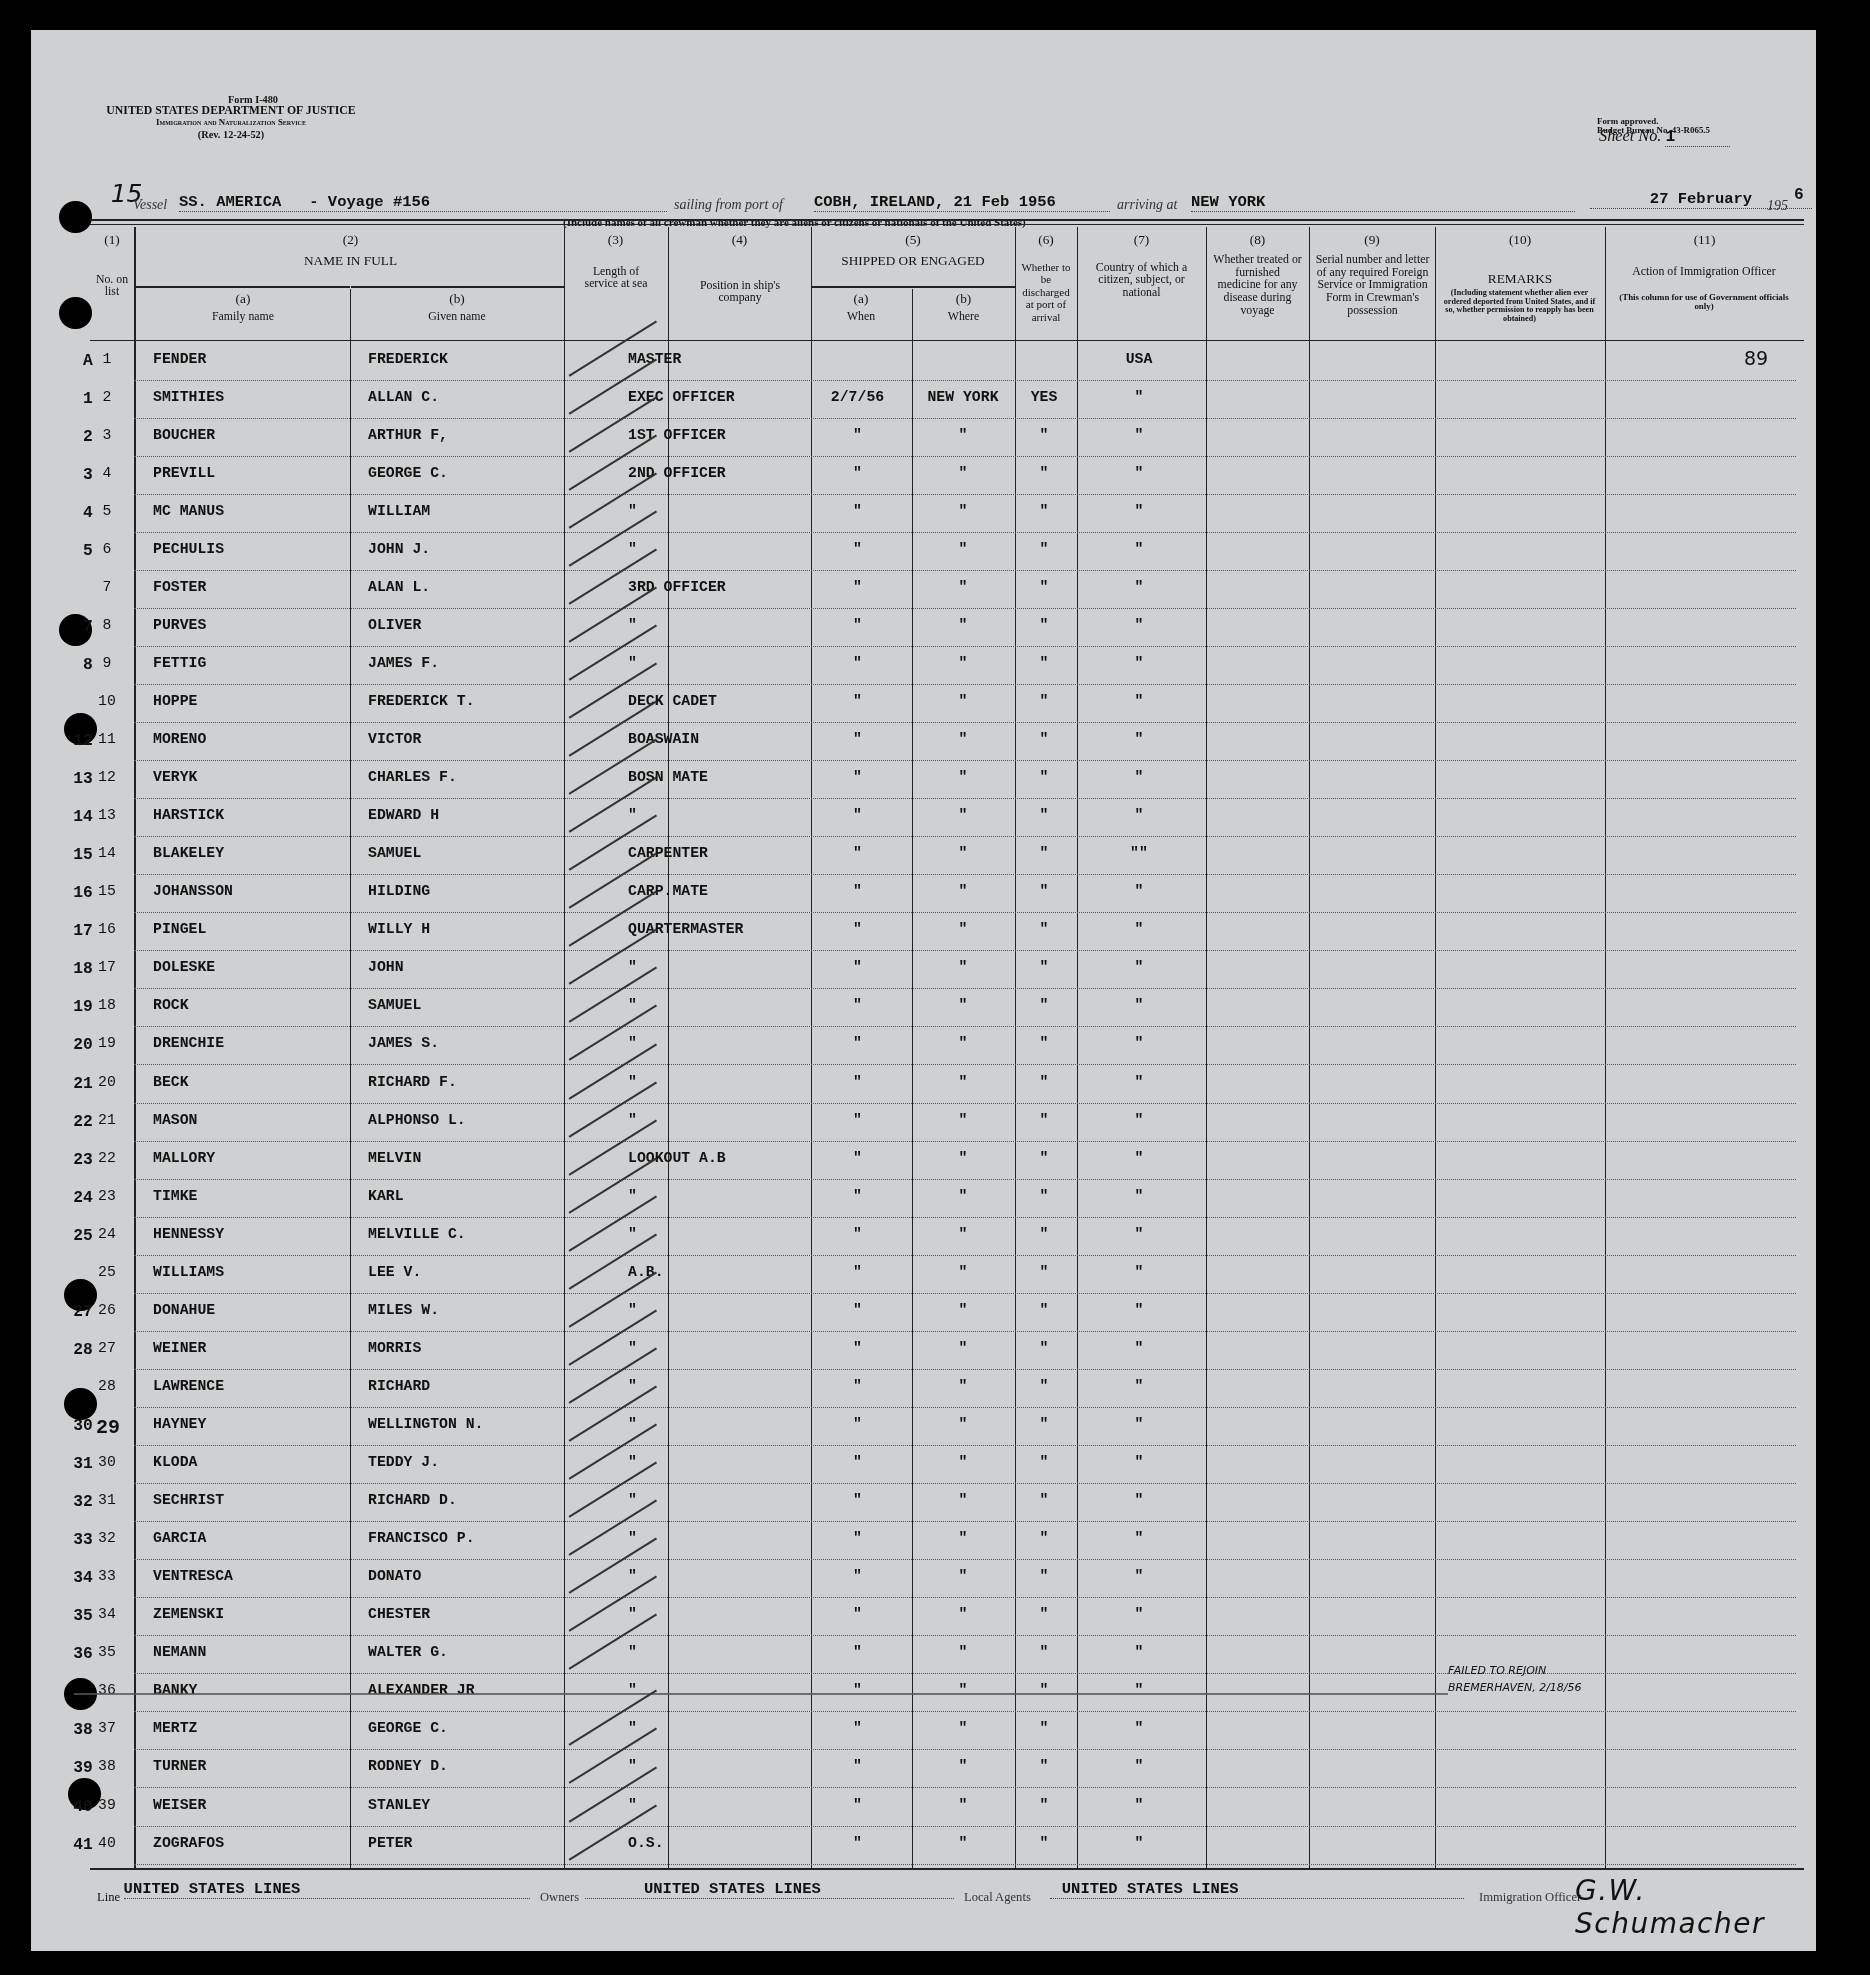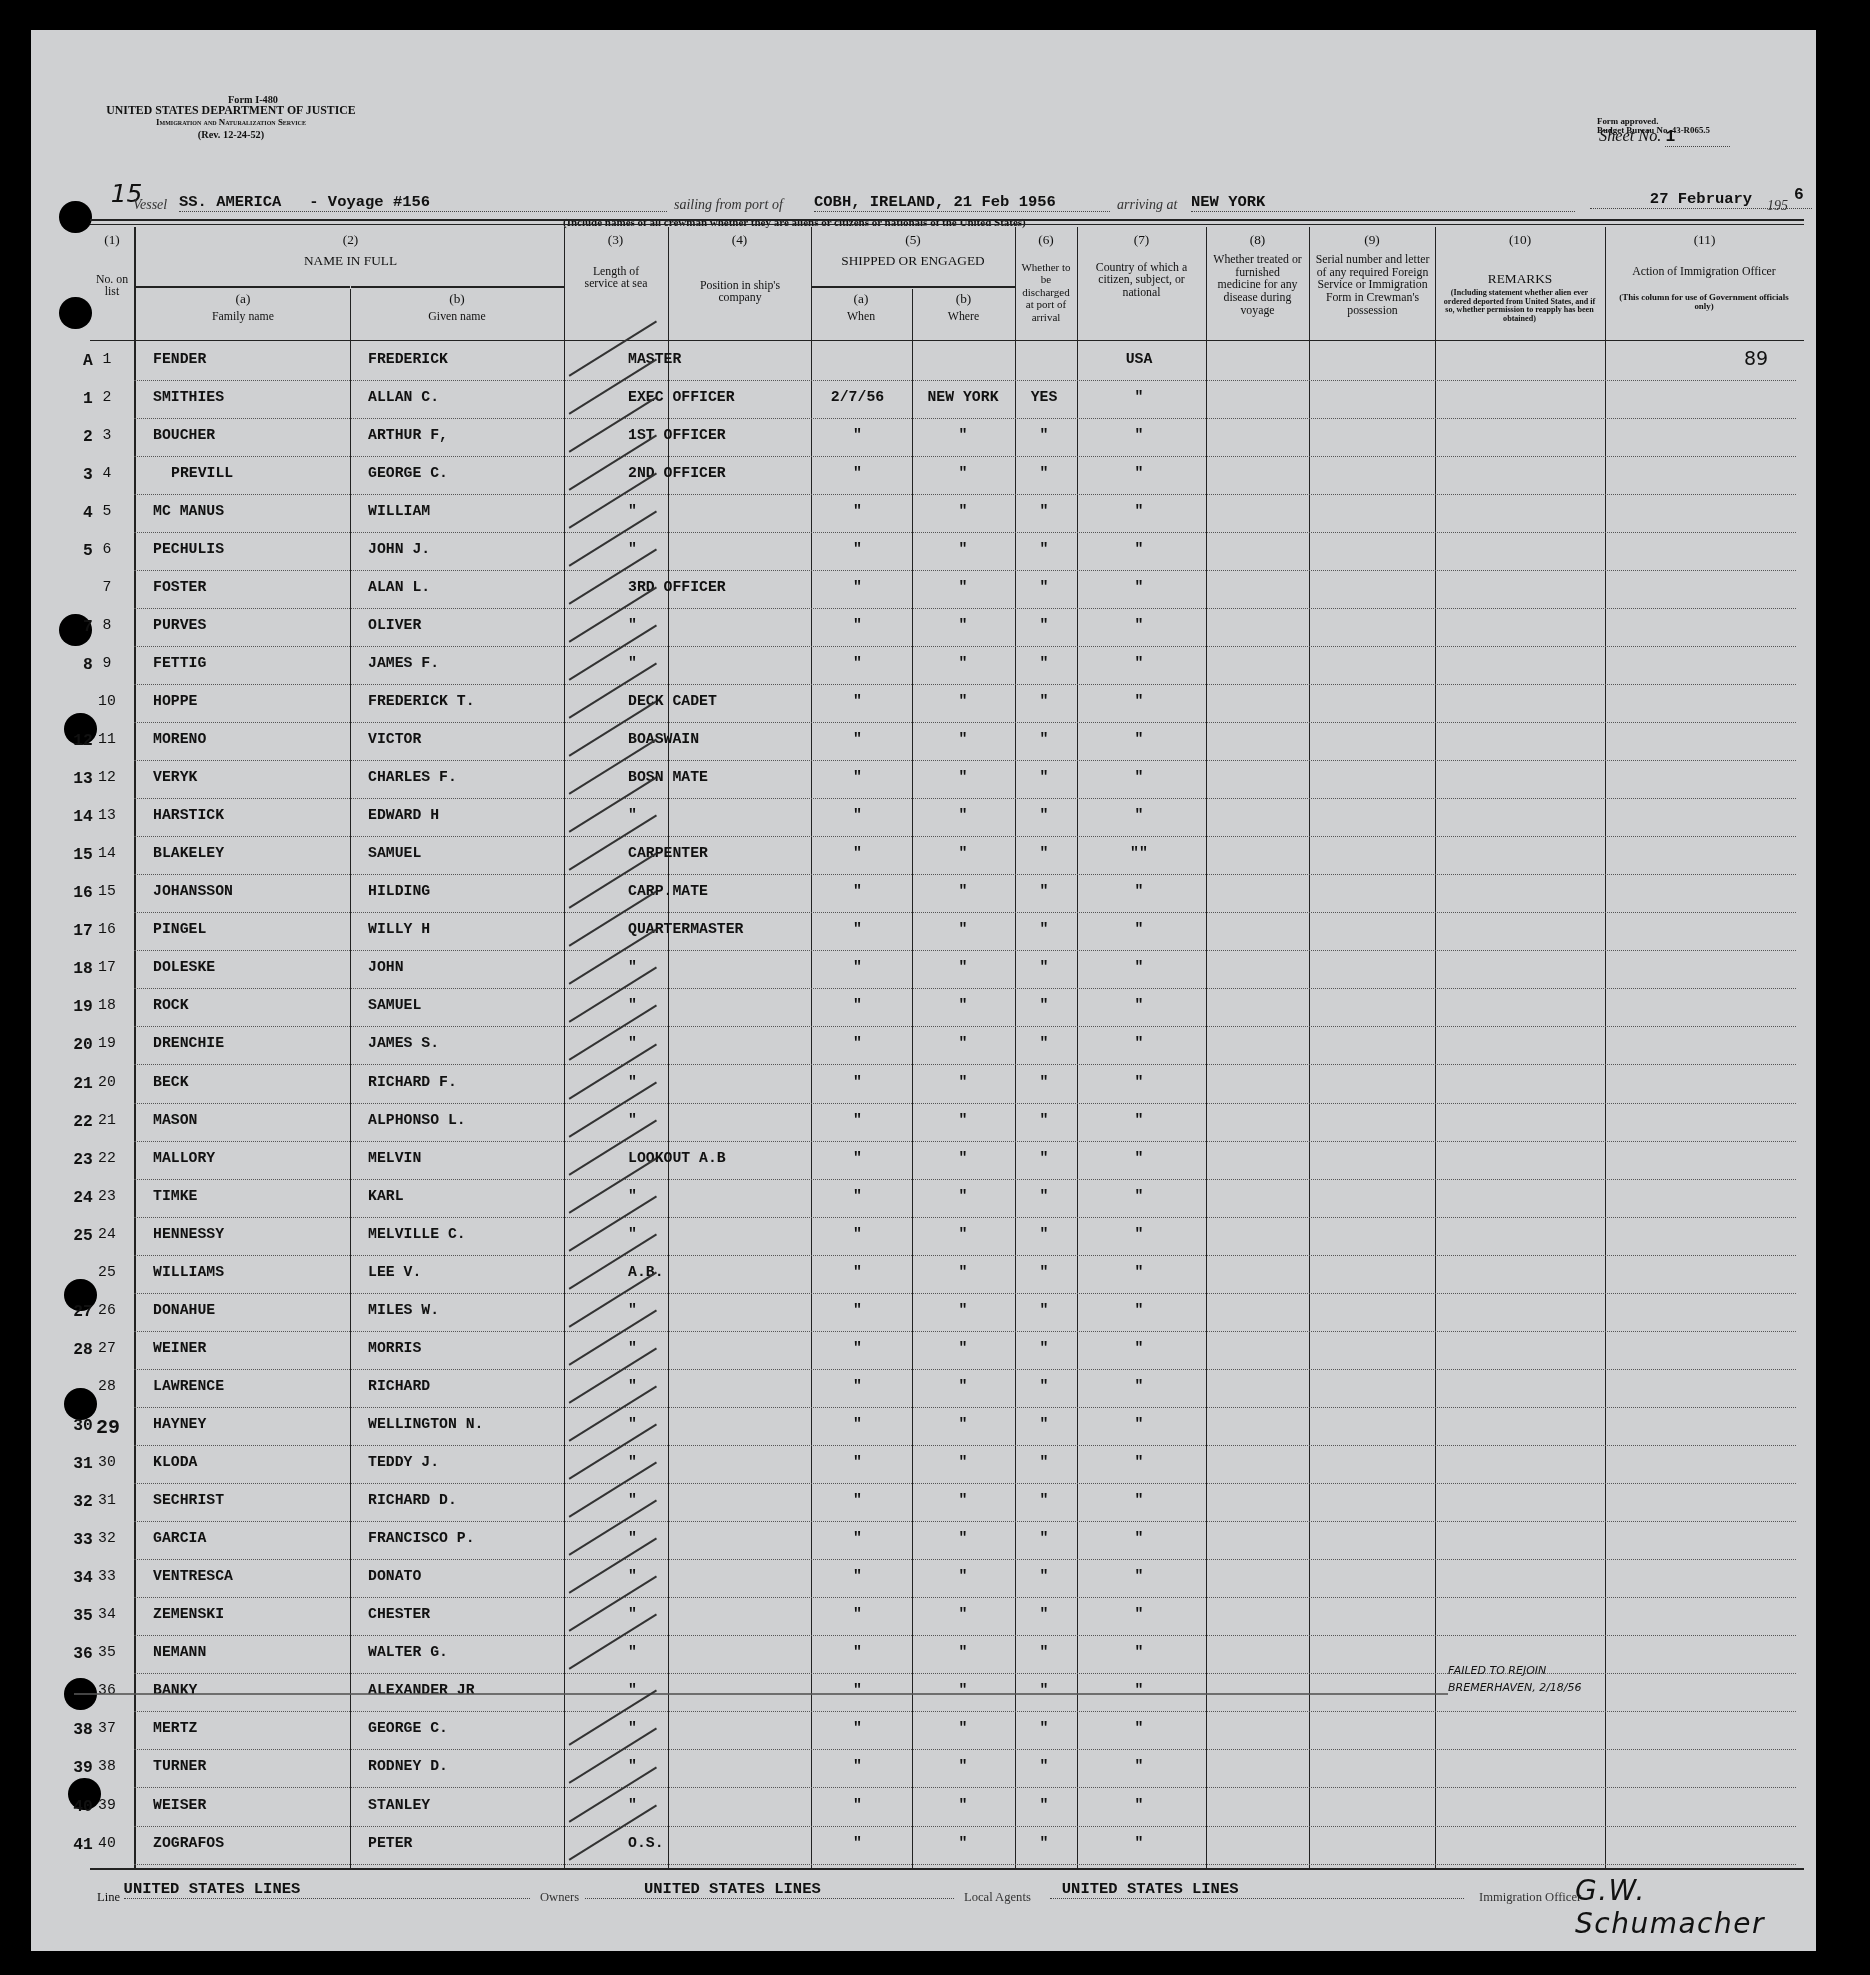--- a/index.html
+++ b/index.html
@@ -182,21 +182,21 @@
         <span class="cell mono ditto" style="left: 898px; width: 56px;">"</span>
         <span class="cell mono ditto" style="left: 962px; width: 118px;">"</span>
         <span class="cell hand" style="left: 1330px; font-size: 11px; white-space: normal; width: 148px; top: -10.3px; line-height: 16.3px;"></span>
         <span class="cell mono " style="left: 1626px; font-family: &quot;DejaVu Sans&quot;, sans-serif; font-weight: normal; font-size: 19px; top: 4.4px;"></span>
       </div>
       <div class="row" style="top: 427px;">
         <span class="cell mono" style="left: -46px; width: 20.7px; text-align: right; font-size: 16.3px;">3</span>
         <span class="cell mono" style="left: -22px; width: 22px; text-align: center; font-size: 14.8px; font-weight: normal;">4</span>
         <div class="rule" style="left: 16.3px; width: 1662px;"></div>
         <div class="slash" style="left: 451px; top: 32.5px;"></div>
-        <span class="cell mono " style="left: 53px;">PREVILL</span>
+        <span class="cell mono " style="left: 35px;">PREVILL</span>
         <span class="cell mono " style="left: 250px;">GEORGE C.</span>
         <span class="cell mono " style="left: 510px;">2ND OFFICER</span>
         <span class="cell mono ditto" style="left: 695px; width: 89px;">"</span>
         <span class="cell mono ditto" style="left: 797px; width: 96px;">"</span>
         <span class="cell mono ditto" style="left: 898px; width: 56px;">"</span>
         <span class="cell mono ditto" style="left: 962px; width: 118px;">"</span>
         <span class="cell hand" style="left: 1330px; font-size: 11px; white-space: normal; width: 148px; top: -10.3px; line-height: 16.3px;"></span>
         <span class="cell mono " style="left: 1626px; font-family: &quot;DejaVu Sans&quot;, sans-serif; font-weight: normal; font-size: 19px; top: 4.4px;"></span>
       </div>
       <div class="row" style="top: 465px;">

